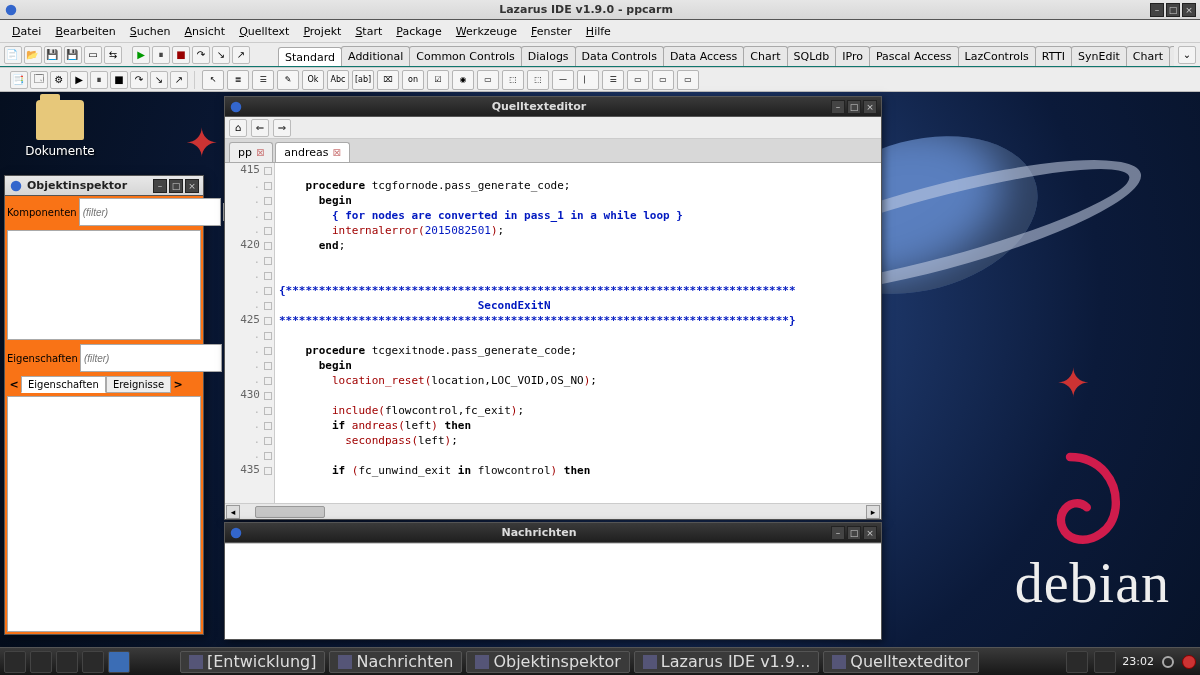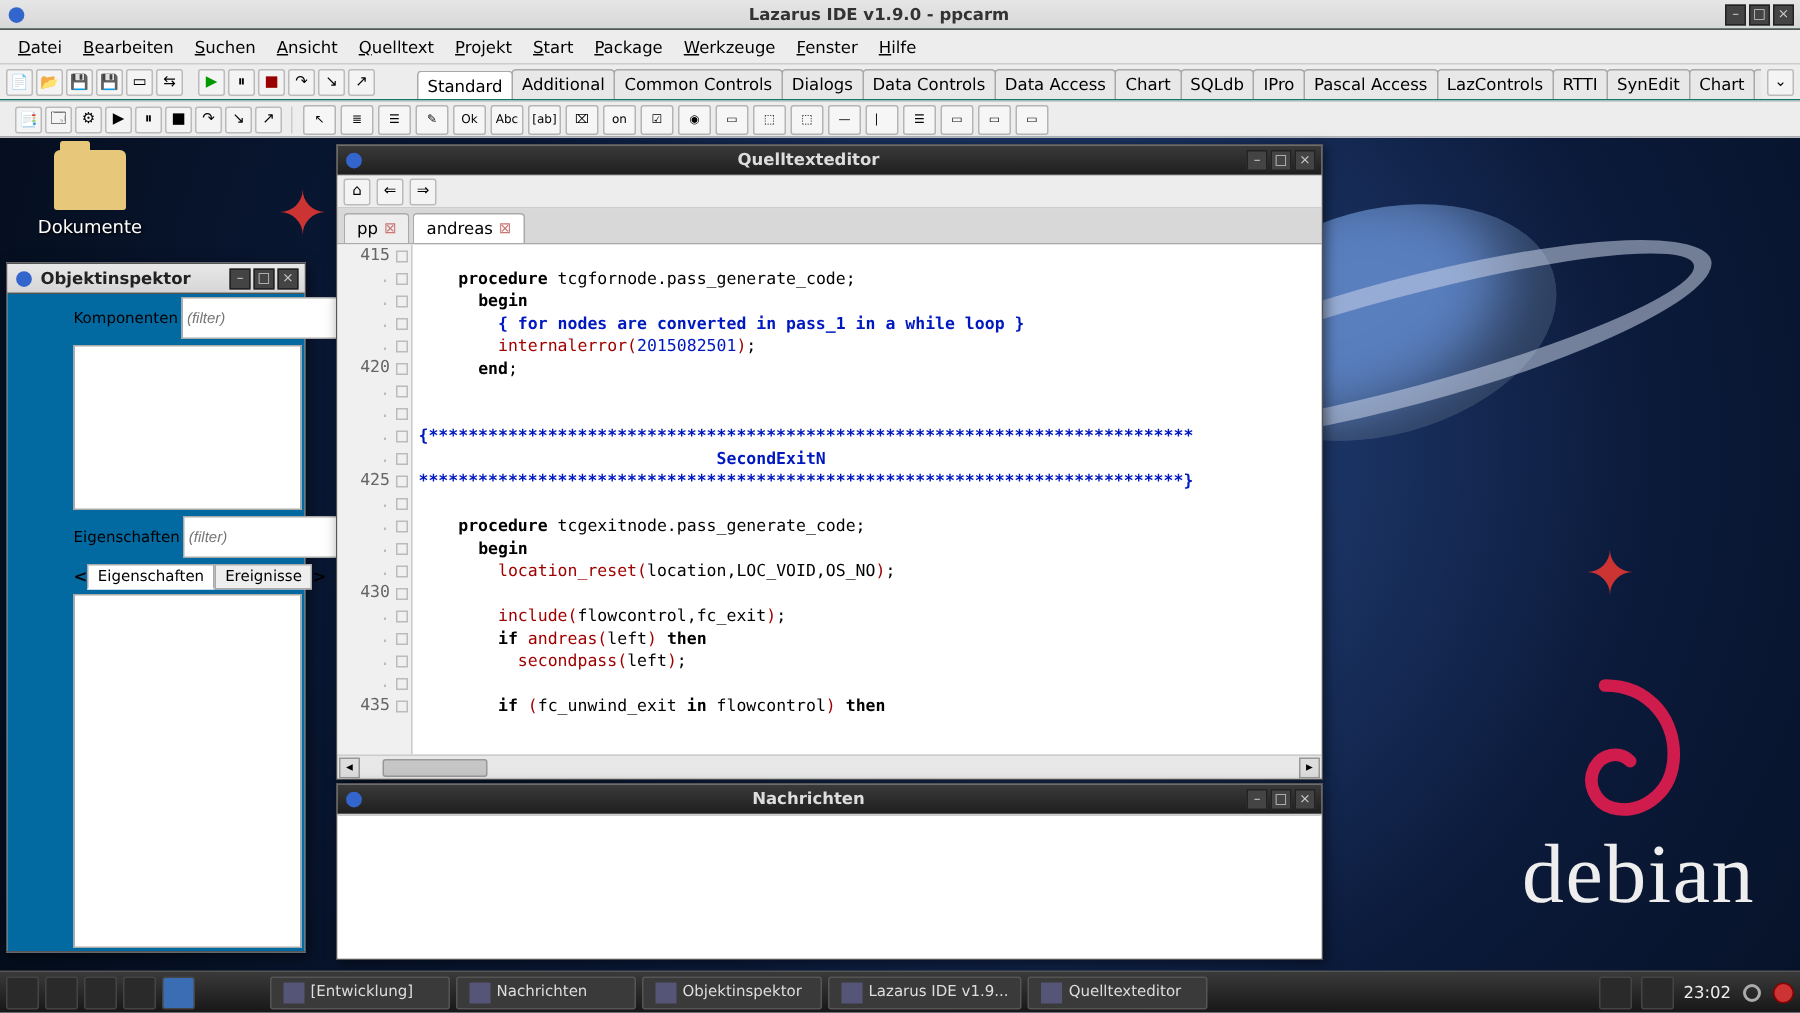--- a/index.html
+++ b/index.html
@@ -66,21 +66,21 @@
   .tool-icons{display:flex;gap:2px;padding:0 4px;align-items:center;}
   .tbtn{width:18px;height:18px;border:1px solid #bbb;background:#f4f4f4;border-radius:2px;cursor:pointer;display:inline-flex;align-items:center;justify-content:center;font-size:10px;}
   .palette-tabs{display:flex;align-items:flex-end;height:22px;overflow:hidden;flex:1;padding-left:24px;}
   .ptab{padding:3px 6px;border:1px solid #a9a9a9;border-bottom:none;background:#e8e8e8;margin-right:-1px;font-size:11px;cursor:pointer;white-space:nowrap;border-radius:3px 3px 0 0;}
   .ptab.active{background:#fff;font-weight:normal;position:relative;top:1px;}
   .palette-row{display:flex;gap:3px;padding:2px 6px;background:#ededed;height:24px;align-items:center;border-top:1px solid #ccc;}
   .comp{width:22px;height:20px;border:1px solid #b5b5b5;background:#f6f6f6;font-size:8px;display:flex;align-items:center;justify-content:center;cursor:pointer;border-radius:2px;}
   
   #oi{left:4px;top:175px;width:200px;height:460px;}
   #oi .titlebar{background:linear-gradient(#e8e8e8,#d6d6d6);color:#222;}
-  .oi-body{flex:1;background:#0369a1;display:flex;flex-direction:column;padding-left:42px;}
+  .oi-body{flex:1;background:#f97316;display:flex;flex-direction:column;}
   .oi-filterrow{display:flex;align-items:center;padding:2px;gap:2px;}
   .oi-filterrow label{font-size:10px;}
   .oi-filterrow input{flex:1;height:28px;border:1px solid #aaa;padding:0 3px;font-size:10px;color:#888;font-style:italic;}
   .oi-filterrow .fbtn{width:20px;height:18px;border:1px solid #aaa;background:#f4f4f4;cursor:pointer;}
   .oi-tree{height:110px;background:#fff;border:1px solid #aaa;margin:2px;}
   .oi-tabs{display:flex;align-items:center;padding:0 2px;height:20px;}
   .oi-tabs .arr{width:14px;text-align:center;cursor:pointer;font-weight:bold;}
   .oi-tabs .otab{padding:2px 6px;border:1px solid #aaa;background:#eee;font-size:10px;cursor:pointer;}
   .oi-tabs .otab.active{background:#fff;border-bottom:1px solid #fff;}
   .oi-grid{flex:1;background:#fff;border:1px solid #aaa;margin:2px;}
@@ -112,21 +112,21 @@
   
   #msg{left:224px;top:522px;width:658px;height:118px;}
   #msg .body{flex:1;background:#fff;border-top:1px solid #ccc;}
   
   .taskbar{
     position:absolute;left:0;bottom:0;width:1200px;height:28px;
     background:linear-gradient(#3a3a3a,#171717);border-top:1px solid #555;
     display:flex;align-items:center;padding:0 4px;gap:4px;z-index:10;color:#ddd;
   }
   .taskbar .launch{width:22px;height:22px;border:1px solid #444;background:#2a2a2a;cursor:pointer;border-radius:2px;}
-  .task-btn{display:flex;align-items:center;gap:4px;padding:2px 8px;border:1px solid #555;background:#3a3a3a;border-radius:2px;cursor:pointer;font-size:10px;color:#ddd;min-width:120px;height:22px;}
+  .task-btn{display:flex;align-items:center;gap:4px;padding:2px 8px;border:1px solid #555;background:#3a3a3a;border-radius:2px;cursor:pointer;font-size:16px;color:#ddd;min-width:120px;height:22px;}
   .task-btn .ticon{width:14px;height:14px;background:#557;}
   .tray{margin-left:auto;display:flex;align-items:center;gap:6px;font-size:11px;}
   .tray .clock{color:#eee;}
   .gear{width:16px;height:16px;}
   .redcircle{width:14px;height:14px;border-radius:50%;background:#c33;border:1px solid #800;}
 </style>
 </head>
 <body>
 
 <div class="planet"></div>

